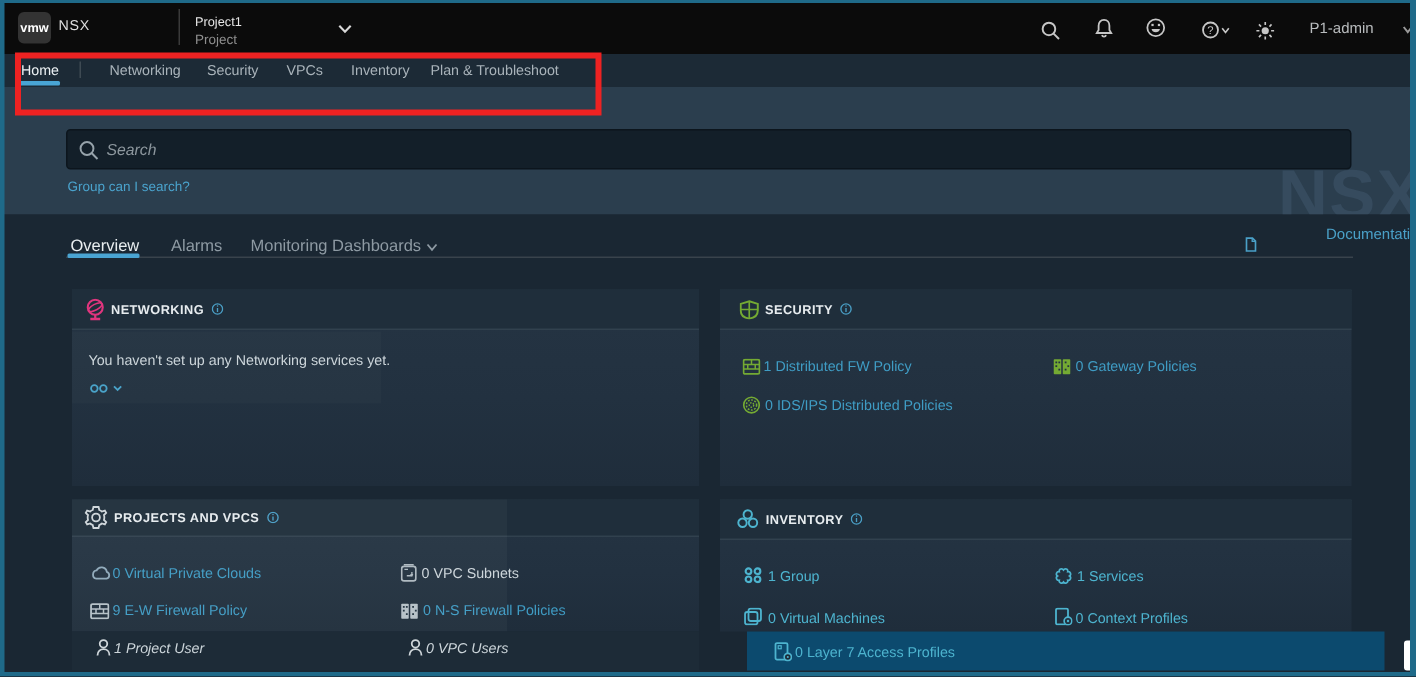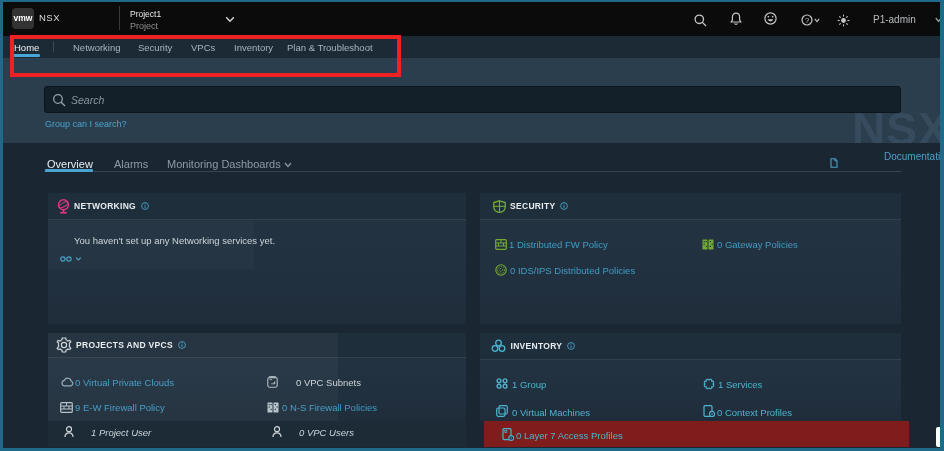--- a/index.html
+++ b/index.html
@@ -47,24 +47,24 @@
 .chead { position:absolute; left:0; top:0; width:100%; height:27px; background:#1f2e3b; border-bottom:1px solid #31414e; }
 .ctitle { font-size:8.5px; font-weight:bold; color:#e7ecef; letter-spacing:0.3px; }
 .chead { display:flex; align-items:center; }
 .hicon { flex:0 0 auto; }
 .iinfo { margin-left:5px; flex:0 0 auto; }
 #cardNet { left:48px; top:193px; width:418px; height:131px; }
 #cardSec { left:480px; top:193px; width:421px; height:131px; }
 #cardPrj { left:48px; top:333px; width:418px; height:88px; }
 #cardInv { left:480px; top:333px; width:421px; height:88px; }
 #footPrj { left:48px; top:421px; width:418px; height:26px; background:#1d2b37;font-style:italic; }
-#footInv { left:484px; top:421px; width:425px; height:26px; background:#7f1d1d; }
+#footInv { left:498px; top:421px; width:425px; height:26px; background:#0c4a6e; }
 .blu { color:#3f9cc4; }
 .cyn { color:#4db4cf; }
-.wht { color:#ccd5da;margin-left:15px; }
+.wht { color:#ccd5da; }
 .row { position:absolute; font-size:9.5px; }
 #prjlight { left:48px; top:333px; width:290px; height:88px; background:rgba(255,255,255,0.035); }
 #scrollthumb { left:936px; top:427px; width:6px; height:20px; background:#ffffff; border-radius:2px; z-index:40; }
 
 #redbox { left:10px; top:35px; width:391px; height:42px; border:4.5px solid #ee2222; z-index:60; }
 svg { display:block; }
 .icon { position:absolute; }
 </style>
 </head>
 <body>

